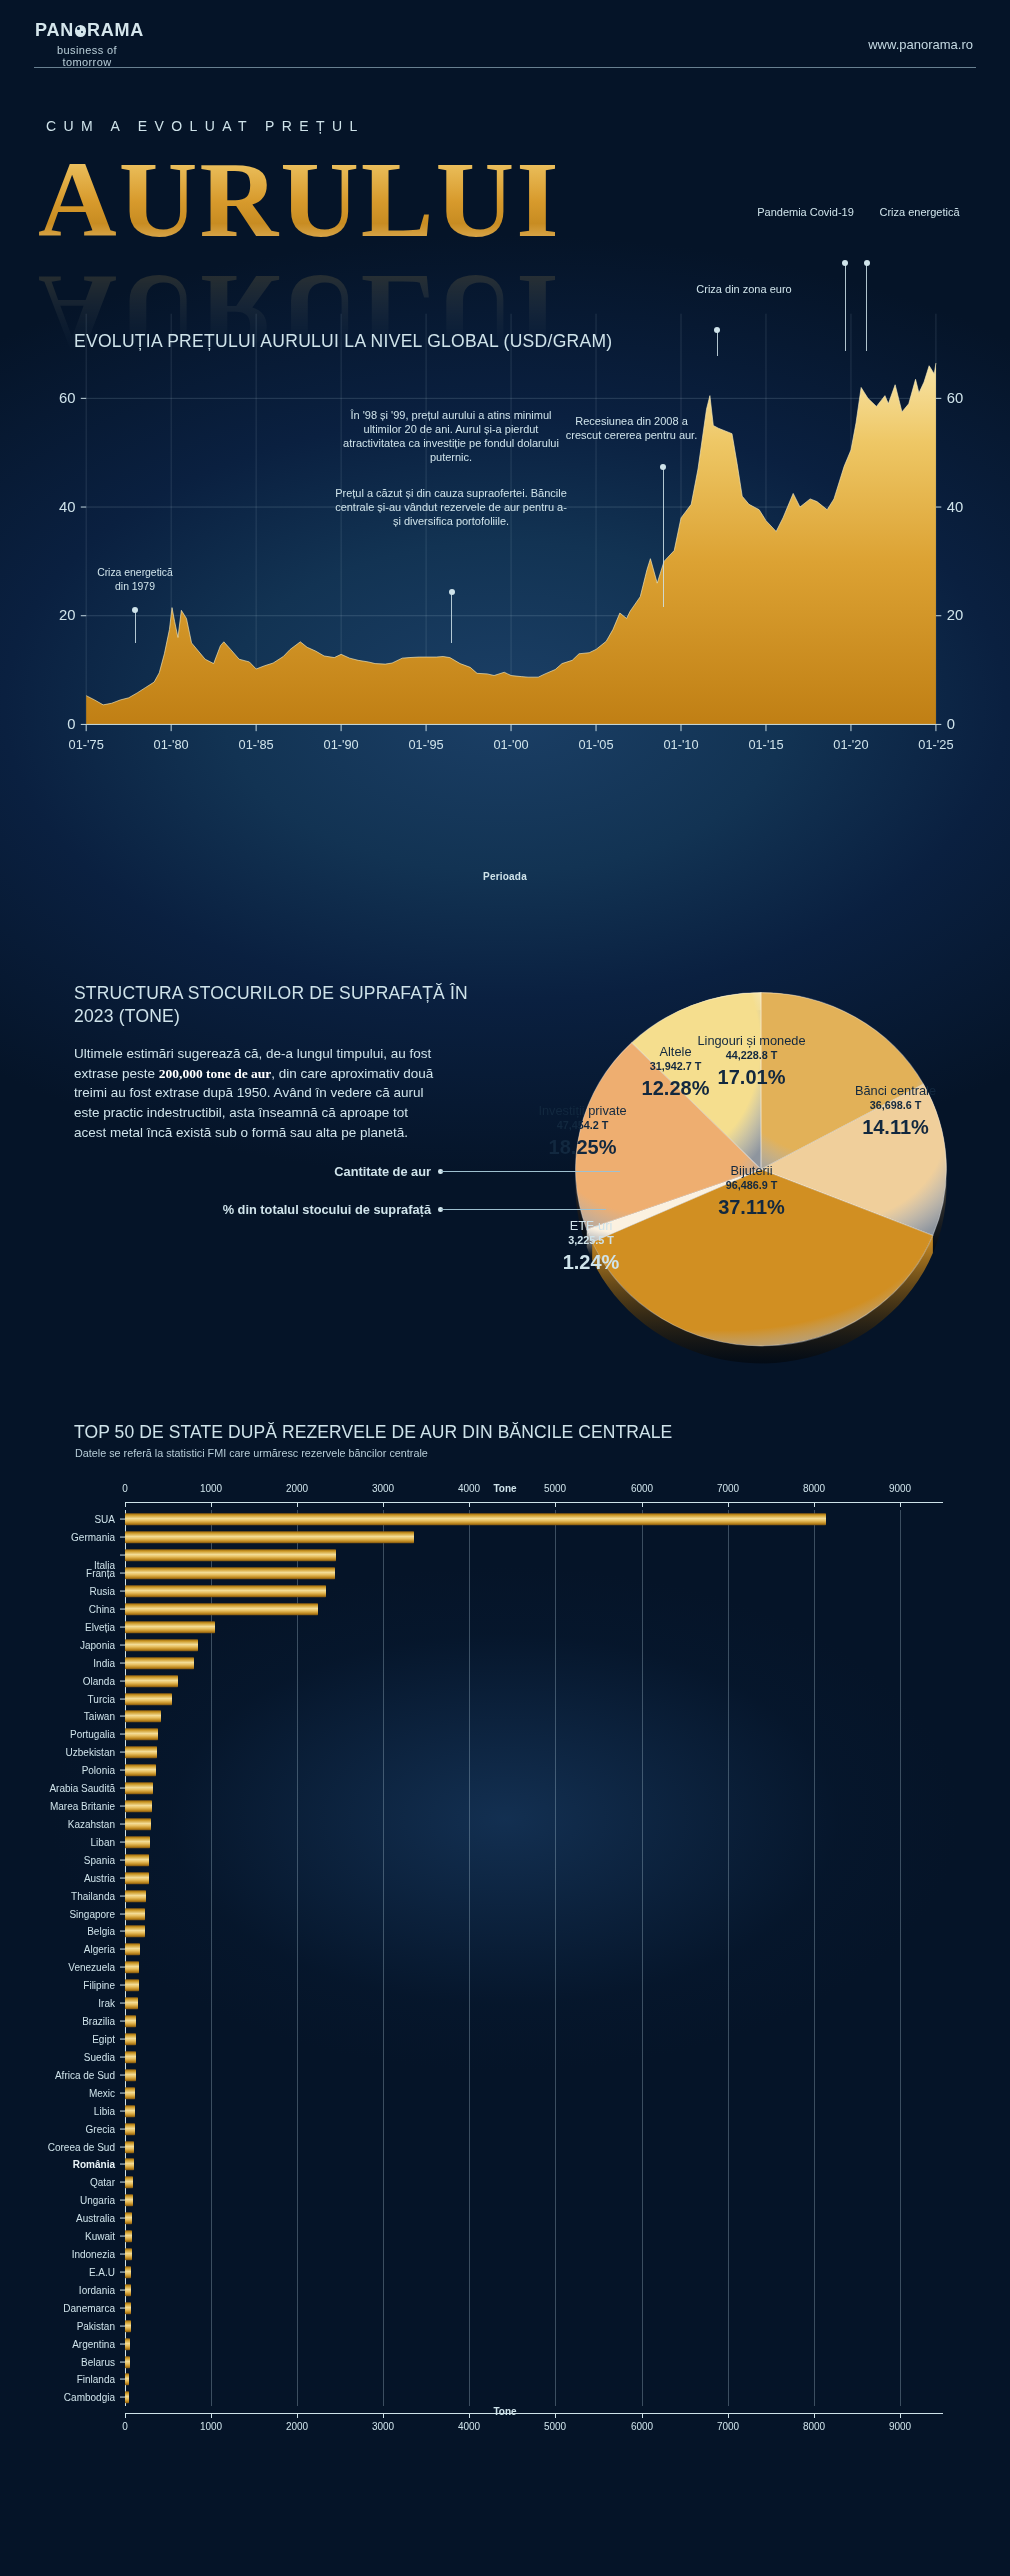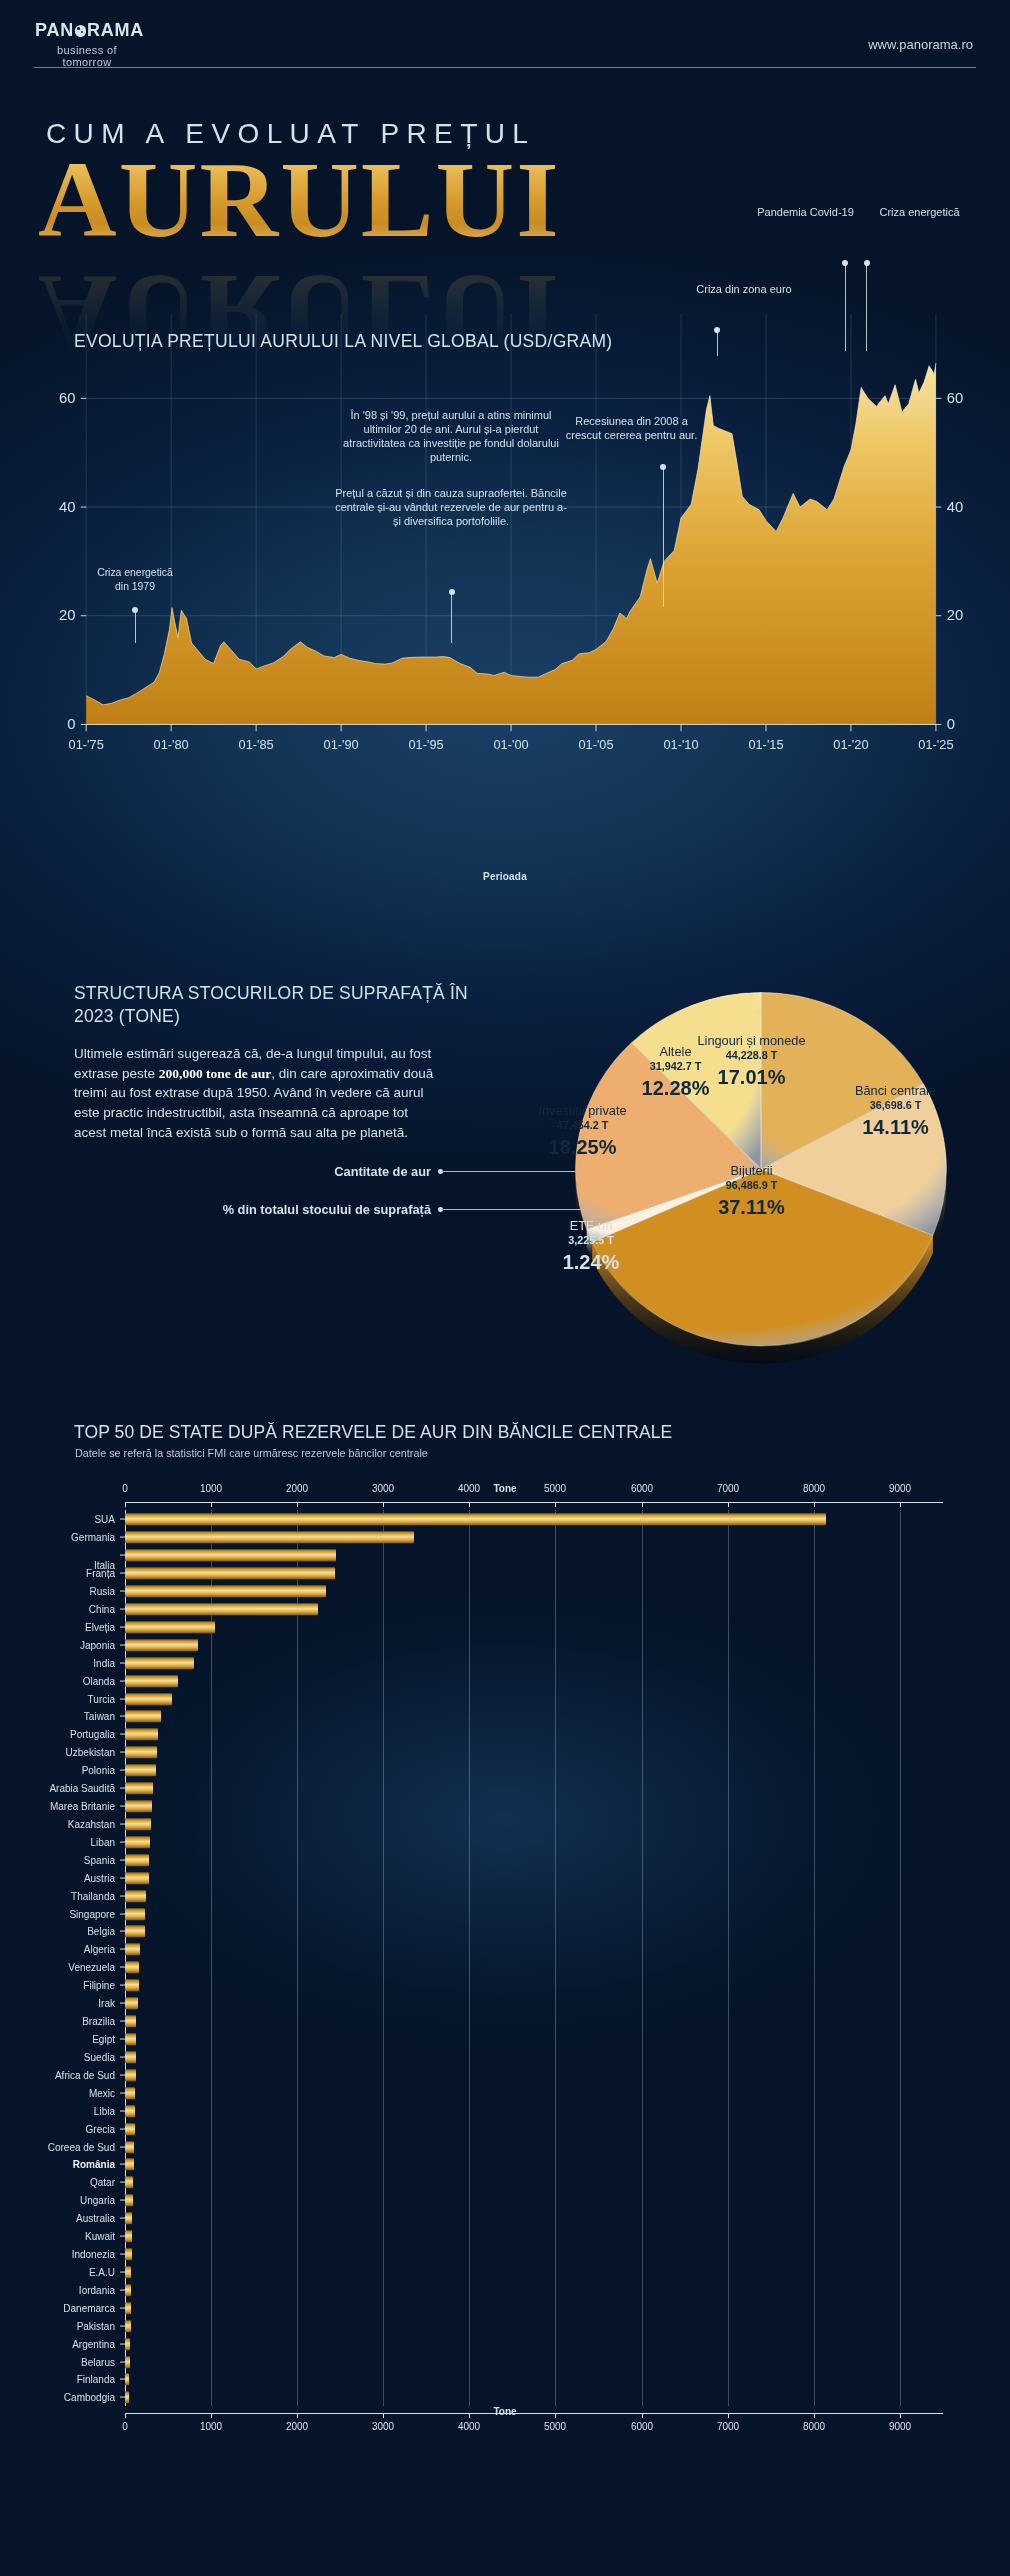--- a/index.html
+++ b/index.html
@@ -40,21 +40,21 @@
   }
   .logo-o::before{content:"";position:absolute;width:2.7px;height:2.7px;border-radius:50%;background:#0a2238;left:2.7px;top:2px;}
   .logo-o::after{content:"";position:absolute;width:2px;height:2px;border-radius:50%;background:#0a2238;left:6.7px;top:5.4px;}
   .logo-sub { font-size: 11px; letter-spacing:0.4px; color:#b9ced8; margin-top:3.4px; text-align:center; width:104px;}
   .site-url { position:absolute; right:37px; top:37px; font-size:13px; color:#c5d9e2; }
   .header-rule { position:absolute; left:34px; right:34px; top:67px; height:0.7px; background:#8aa4b3; opacity:.75;}
 
   
   .kicker {
     position:absolute; left:46px; top:118px;
-    font-size:28px; letter-spacing:7.4px; color:#cfe3ea; font-weight:400;
+    font-size:14px; letter-spacing:7.4px; color:#cfe3ea; font-weight:400;
   }
   .bigtitle {
     position:absolute; left:38px; top:145px;
     font-family:"Liberation Serif", serif;
     font-size:109px; font-weight:700; letter-spacing:2px; line-height:1;
     background:linear-gradient(180deg,#f6d88a 0%,#e8b954 22%,#d79a2c 52%,#c88c22 72%,#eac275 100%);
     -webkit-background-clip:text; background-clip:text; color:transparent;
     text-shadow:none;
   }
   .bigtitle-refl{

